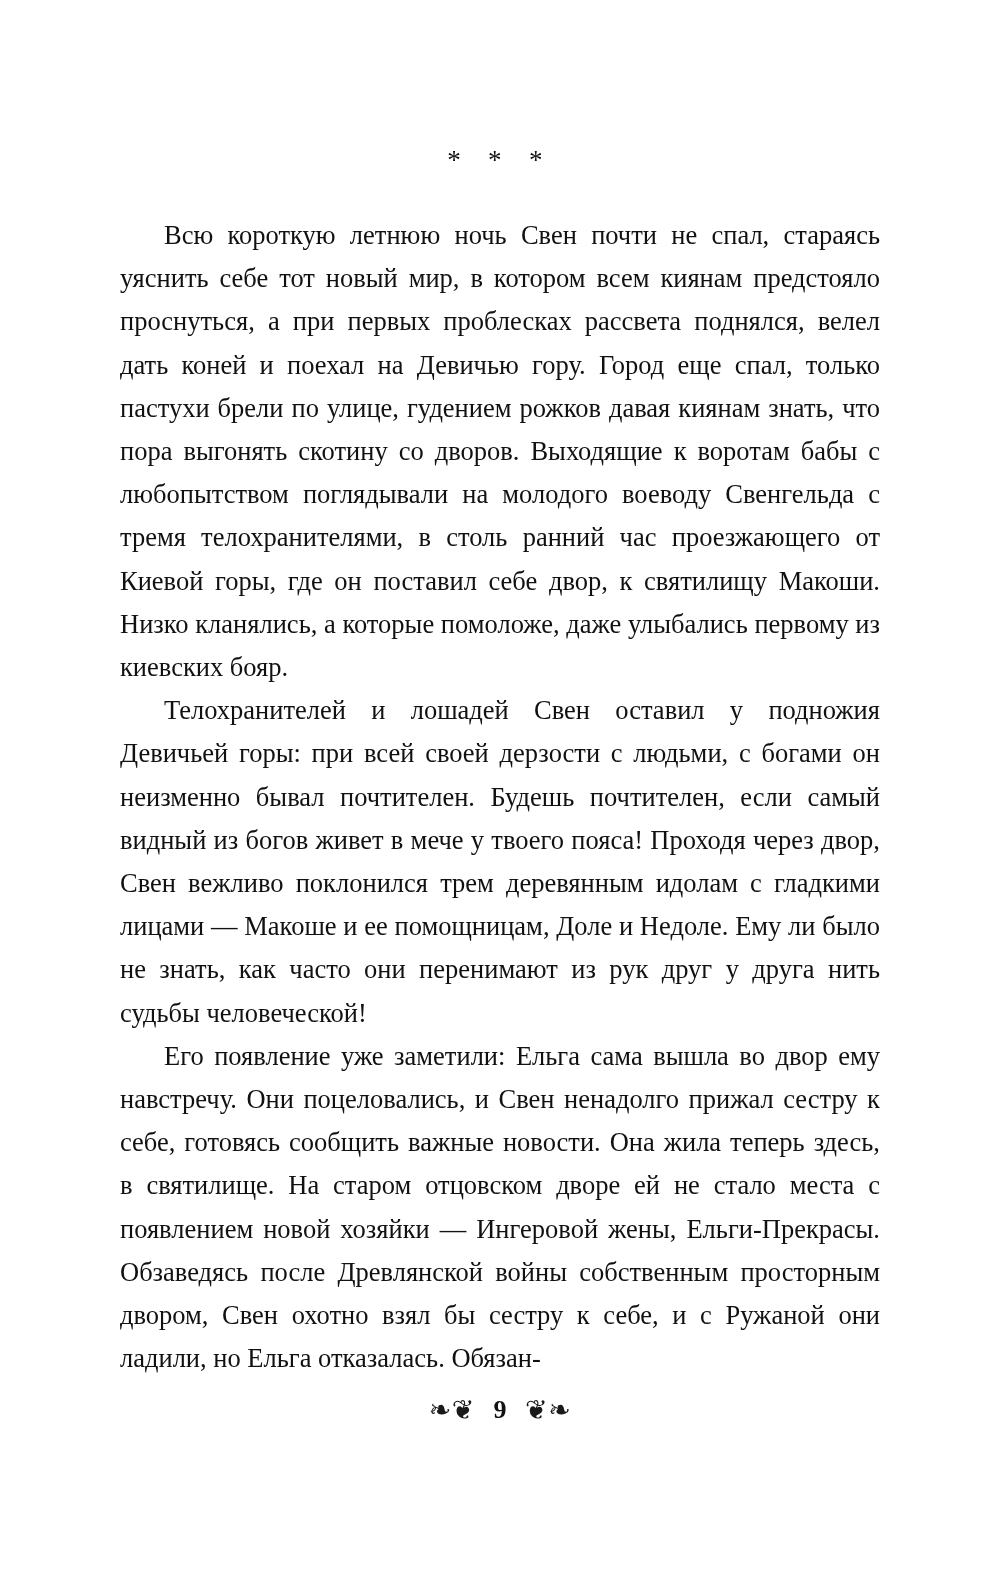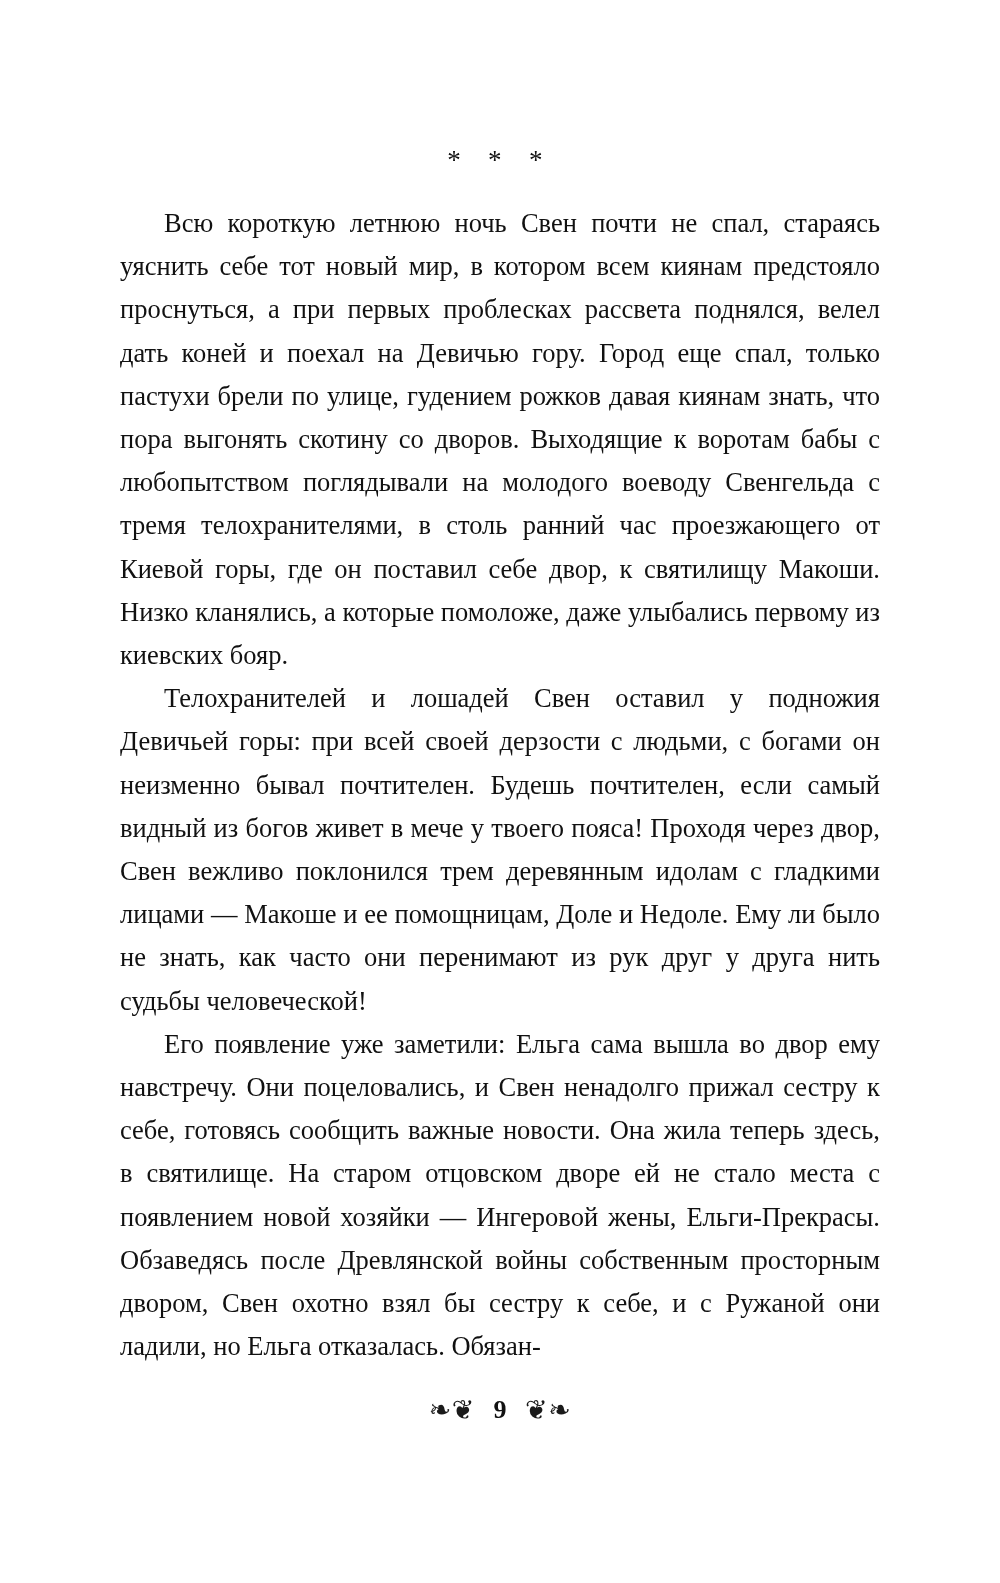--- a/index.html
+++ b/index.html
@@ -27,21 +27,21 @@
     padding-top: 140px;
     text-align: center;
     font-size: 27px;
     letter-spacing: 0.38em;
     color: #111;
     font-family: "Liberation Serif", "DejaVu Serif", serif;
     height: 40px;
     line-height: 40px;
   }
   .body-text {
-    margin-top: 22px;
+    margin-top: 34px;
   }
   p.para {
     margin: 0;
     font-size: 26.5px;
     line-height: 43.2px;
     text-align: justify;
     text-justify: inter-word;
     text-indent: 44px;
     hyphens: manual;
     color: #111111;

